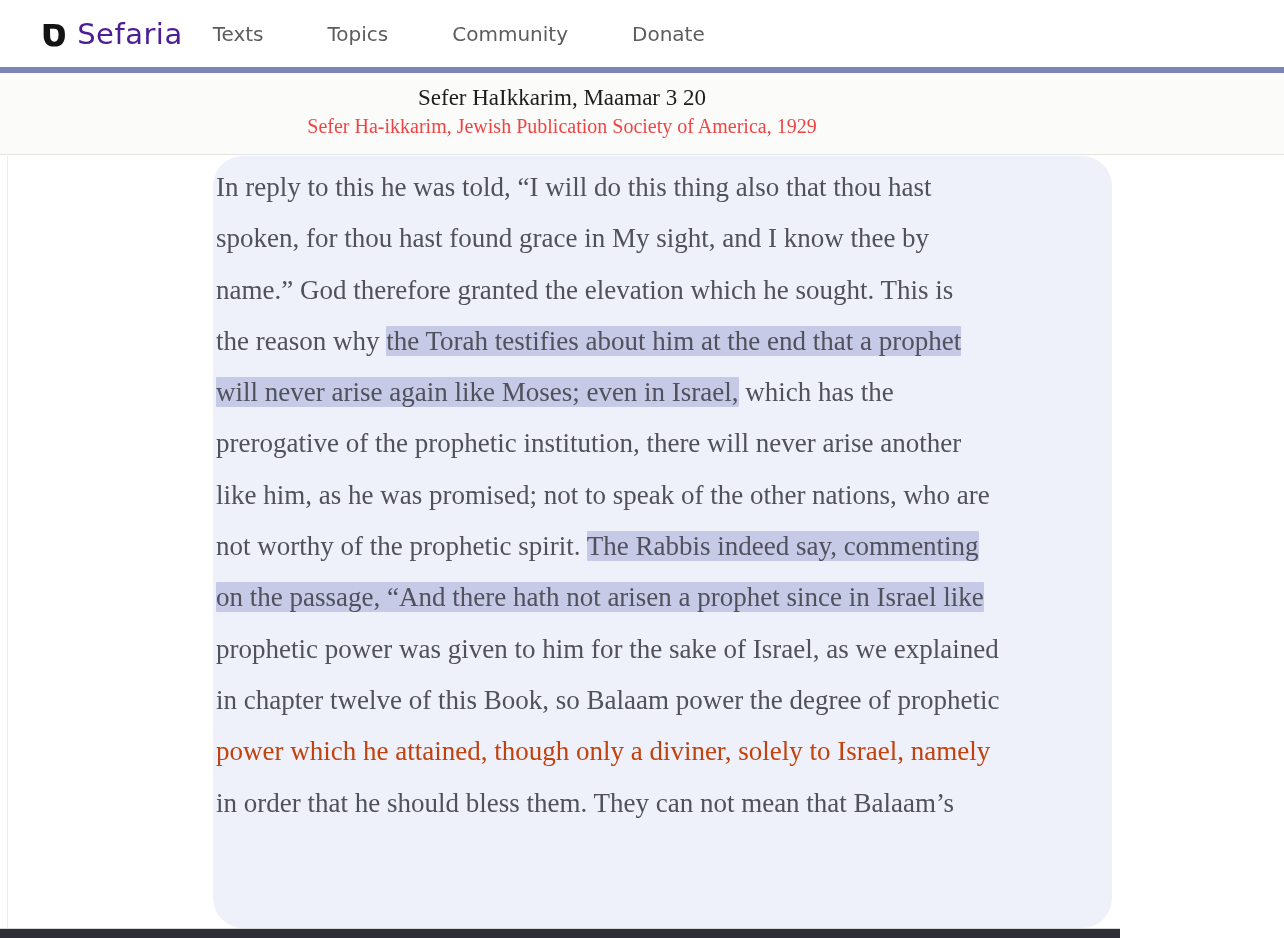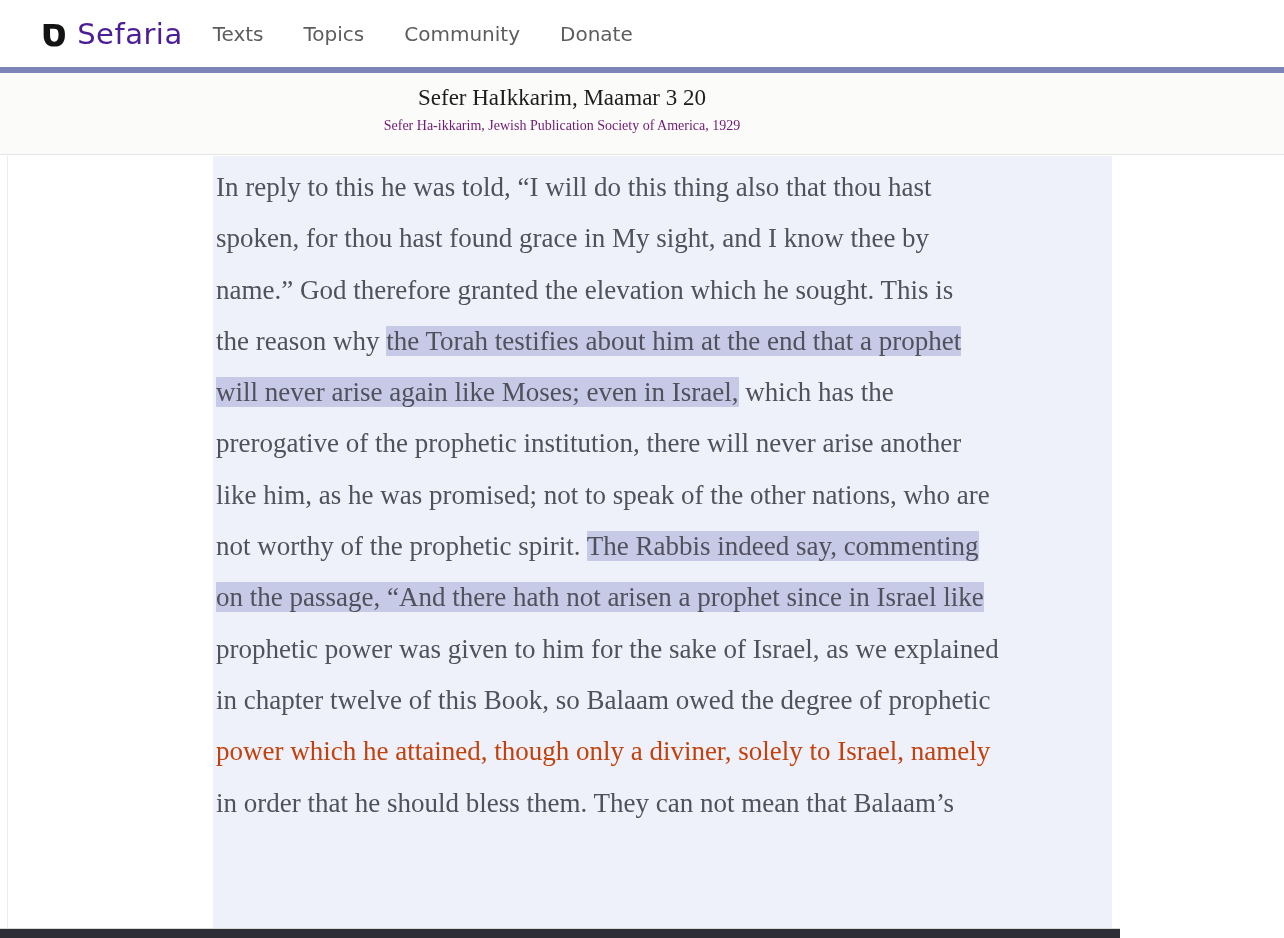--- a/index.html
+++ b/index.html
@@ -32,21 +32,21 @@
   }
   .brand {
     font-family: "DejaVu Sans", sans-serif;
     font-size: 29px;
     color: #4c1d95;
     letter-spacing: 0.5px;
     cursor: pointer;
   }
   .nav-links {
     display: flex;
-    column-gap: 40px;
+    column-gap: 64px;
     margin-left: 30px;
   }
   .nav-link {
     font-family: "DejaVu Sans", sans-serif;
     font-size: 20px;
     color: #5d5d5d;
     text-decoration: none;
     cursor: pointer;
   }
 
@@ -76,22 +76,22 @@
   }
   .reader-title {
     font-family: "Liberation Serif", serif;
     font-size: 23px;
     color: #1d1d1d;
     line-height: 30px;
     cursor: pointer;
   }
   .reader-subtitle {
     font-family: "Liberation Serif", serif;
-    font-size: 14px;
-    color: #701a75;
+    font-size: 20px;
+    color: #ef4444;
     line-height: 26px;
   }
   .header-icons {
     position: absolute; right: 92px; top: 95px;
     display: flex; align-items: center;
     column-gap: 24px;
   }
   .bookmark-icon { width: 18px; height: 26px; cursor: pointer; color: #8f8f8f; }
   .lang-toggle {
     font-family: "Liberation Serif", serif;
@@ -111,20 +111,21 @@
   .faint-vline {
     position: absolute; left: 7px; top: 0;
     width: 1px; height: 772px;
     background: #ececea;
   }
   .text-panel {
     position: absolute; left: 213px; top: 0;
     width: 899px; height: 772px;
     padding: 6px 0 0 3px;
     cursor: text;
+    border-radius: 30px;
   }
   .text-line {
     font-family: "Liberation Serif", serif;
     font-size: 27px;
     line-height: 51.3px;
     white-space: pre;
     color: #50515c;
   }
   .text-line .hl { border-radius: 1px; }
 
@@ -179,20 +180,20 @@
       <div class="text-line" style="color: rgb(80, 81, 92);"><span>In reply to this he was told, “I will do this thing also that thou hast</span></div>
       <div class="text-line" style="color: rgb(80, 81, 92);"><span>spoken, for thou hast found grace in My sight, and I know thee by</span></div>
       <div class="text-line" style="color: rgb(80, 81, 92);"><span>name.” God therefore granted the elevation which he sought. This is</span></div>
       <div class="text-line" style="color: rgb(80, 81, 92);"><span>the reason why </span><span class="hl" style="background: rgb(198, 202, 230);">the Torah testifies about him at the end that a prophet</span></div>
       <div class="text-line" style="color: rgb(80, 81, 92);"><span class="hl" style="background: rgb(198, 202, 230);">will never arise again like Moses; even in Israel,</span><span> which has the</span></div>
       <div class="text-line" style="color: rgb(80, 81, 92);"><span>prerogative of the prophetic institution, there will never arise another</span></div>
       <div class="text-line" style="color: rgb(80, 81, 92);"><span>like him, as he was promised; not to speak of the other nations, who are</span></div>
       <div class="text-line" style="color: rgb(80, 81, 92);"><span>not worthy of the prophetic spirit. </span><span class="hl" style="background: rgb(198, 202, 230);">The Rabbis indeed say, commenting</span></div>
       <div class="text-line" style="color: rgb(80, 81, 92);"><span class="hl" style="background: rgb(198, 202, 230);">on the passage, “And there hath not arisen a prophet since in Israel like</span></div>
       <div class="text-line" style="color: rgb(80, 81, 92);"><span>prophetic power was given to him for the sake of Israel, as we explained</span></div>
-      <div class="text-line" style="color: rgb(80, 81, 92);"><span>in chapter twelve of this Book, so Balaam owed the degree of prophetic</span></div>
+      <div class="text-line" style="color: rgb(80, 81, 92);"><span>in chapter twelve of this Book, so Balaam power the degree of prophetic</span></div>
       <div class="text-line" style="color: #c2410c;"><span>power which he attained, though only a diviner, solely to Israel, namely</span></div>
       <div class="text-line" style="color: rgb(80, 81, 92);"><span>in order that he should bless them. They can not mean that Balaam’s</span></div>
     </div>
 </div>
 
 <div class="bottom-edge-line"></div>
 <div class="bottom-bar" id="bottom-bar" style="background: rgb(46, 46, 55);"></div>
 
 </body></html>

